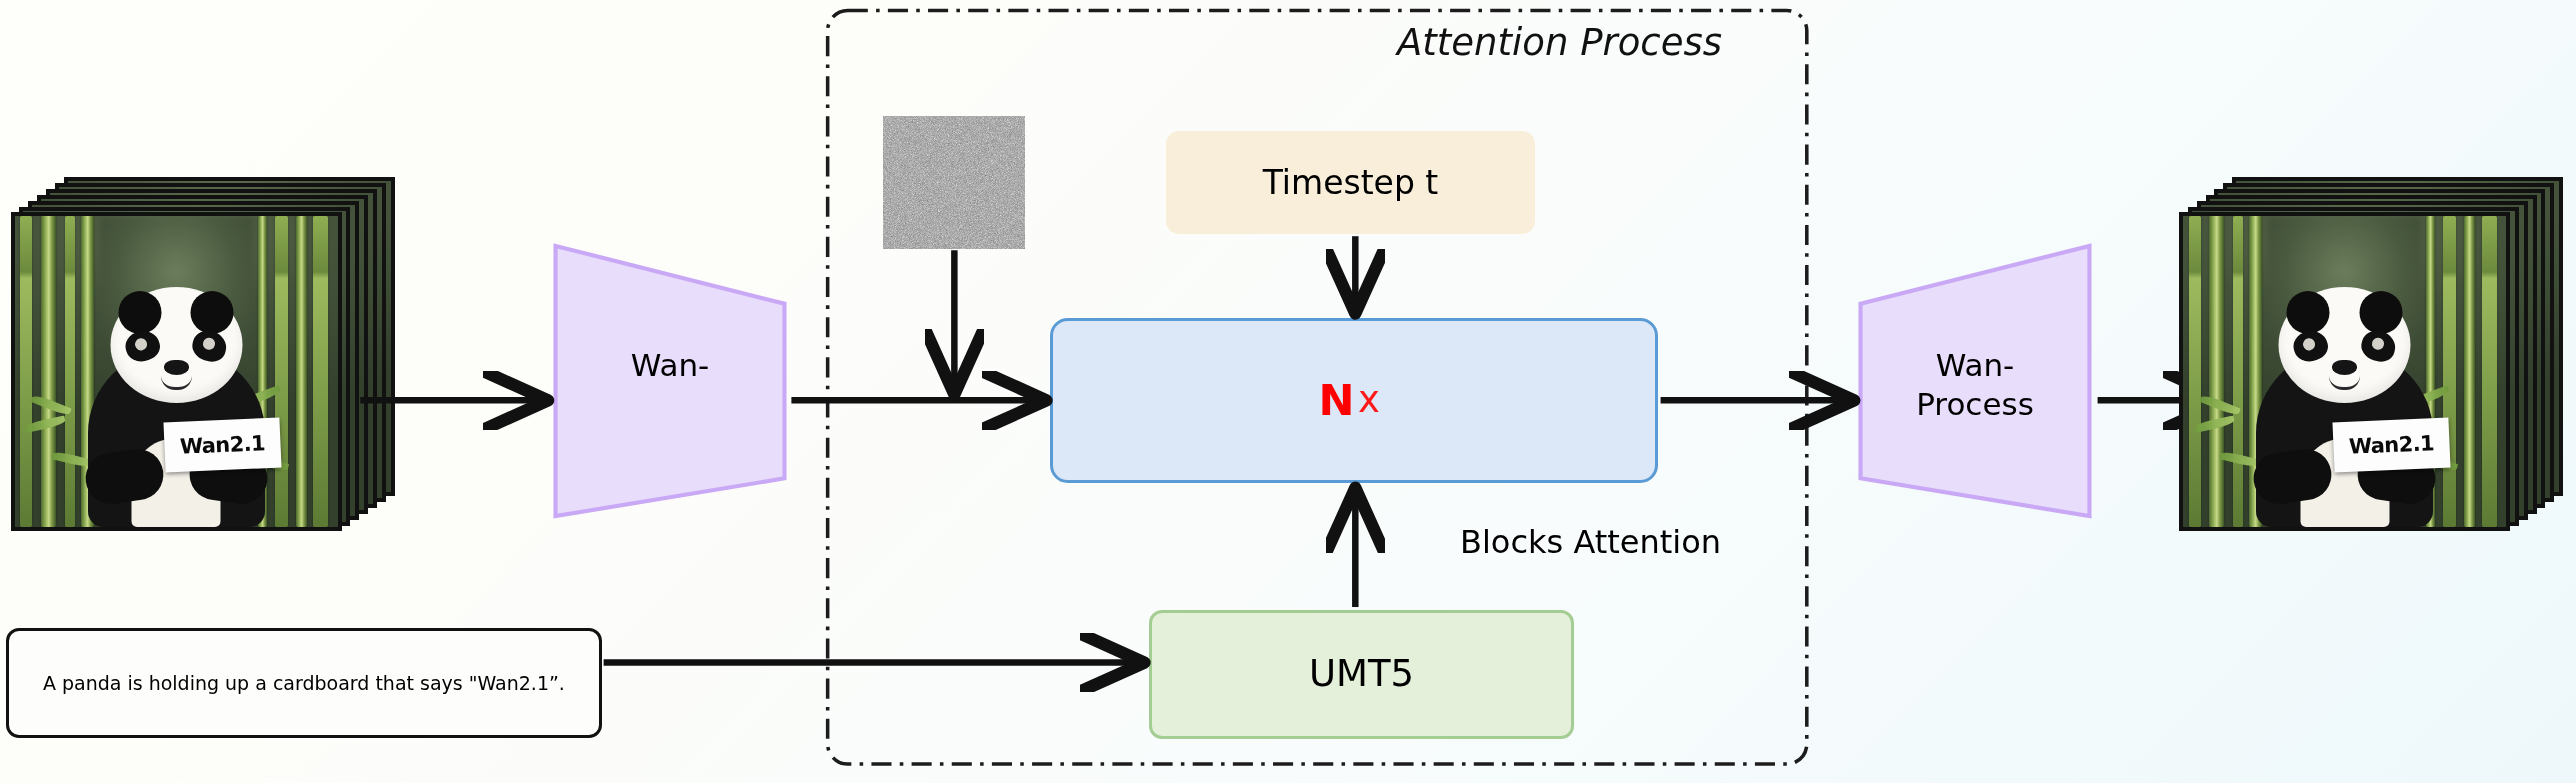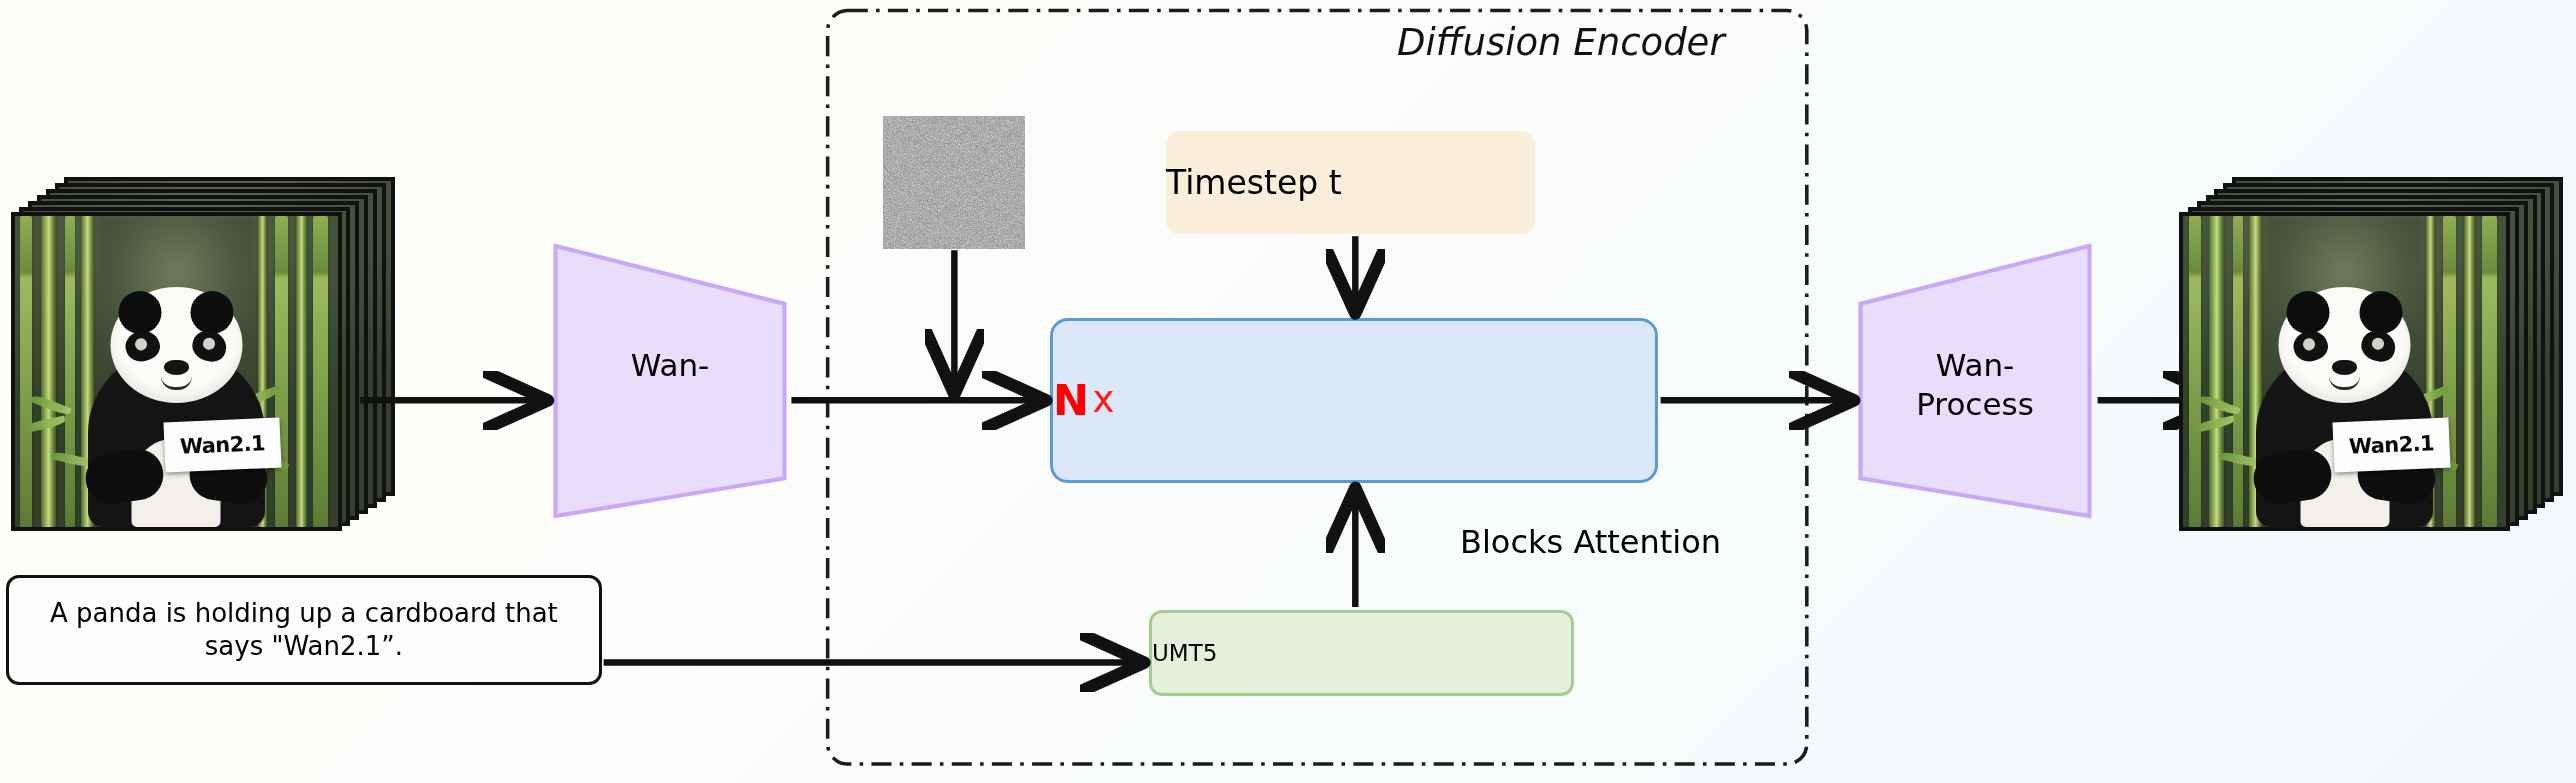--- a/index.html
+++ b/index.html
@@ -30,48 +30,48 @@
   }
   .diffusion-box svg{position:absolute;left:-3.5px;top:-3.5px;}
   .diffusion-title{
     left:1397px;top:22.4px;
     font-size:37px;font-style:italic;
     font-family:"DejaVu Sans", sans-serif;
     color:#111;
   }
 
   
-  .box{box-sizing:border-box;display:flex;align-items:center;justify-content:flex-start;}
+  .box{box-sizing:border-box;display:flex;align-items:center;justify-content:center;}
 
   .timestep-box{
     left:1166px;top:131px;width:369px;height:103px;
     background:#f8eed9;border-radius:13px;
     font-size:33px;
   }
   .dit-box{
     left:1050px;top:318px;width:608px;height:165px;
     background:#dce8f8;border:3px solid #5b9bd5;border-radius:17.7px;
     font-size:43px;
   }
   .dit-box .nx{color:#ff0000;font-weight:bold;margin-right:3.5px;}
   .dit-box .xs{color:#ff1a1a;font-weight:normal;font-size:37px;margin-right:9.4px;}
   .umt5-box{
-    left:1149px;top:610px;width:425px;height:86px;
+    left:1149px;top:610px;width:425px;height:129px;
     background:#e4f0da;border:3px solid #a4cd93;border-radius:13px;
-    font-size:23px;
+    font-size:37px;
   }
 
   
   .prompt-box{
-    left:5.9px;top:575px;width:596px;height:110px;
+    left:5.9px;top:628px;width:596px;height:110px;
     background:#fdfdfb;border:3.5px solid #111;border-radius:13px;
     box-sizing:border-box;
     display:flex;align-items:center;justify-content:center;
     text-align:center;
-    font-size:26px;line-height:1.28;
+    font-size:19px;line-height:1.28;
     white-space:normal;
     padding:0 13px;
   }
 
   
   .trap{width:236px;height:278px;}
   .encoder-wrap{left:552px;top:242px;}
   .decoder-wrap{left:1857px;top:242px;}
   .trap-label{
     position:absolute;left:0;width:236px;
@@ -224,21 +224,21 @@
       <div>Wan-</div>
       <div>Process</div>
     </div>
   </div>
 
   <div class="abs diffusion-box" style="border:none;">
     <svg width="990" height="763" viewBox="0 0 1676 1292">
       <rect x="6" y="6" width="1658" height="1276" rx="34" ry="34" fill="none" stroke="#1c1c1c" stroke-width="6" stroke-dasharray="34 14 6 14" stroke-linecap="butt"></rect>
     </svg>
   </div>
-  <div class="abs diffusion-title lbl">Diffusion Encoder</div>
+  <div class="abs diffusion-title lbl">Attention Process</div>
 
   <div class="abs noise">
     <svg width="142" height="133" viewBox="0 0 240 226">
       <defs>
         <filter id="noisefilter" x="0" y="0" width="100%" height="100%">
           <feTurbulence type="fractalNoise" baseFrequency="0.75" numOctaves="4" stitchTiles="stitch" result="t"></feTurbulence>
           <feColorMatrix type="saturate" values="0" in="t" result="g"></feColorMatrix>
           <feComponentTransfer in="g">
             <feFuncR type="linear" slope="1.5" intercept="-0.15"></feFuncR>
             <feFuncG type="linear" slope="1.5" intercept="-0.15"></feFuncG>

